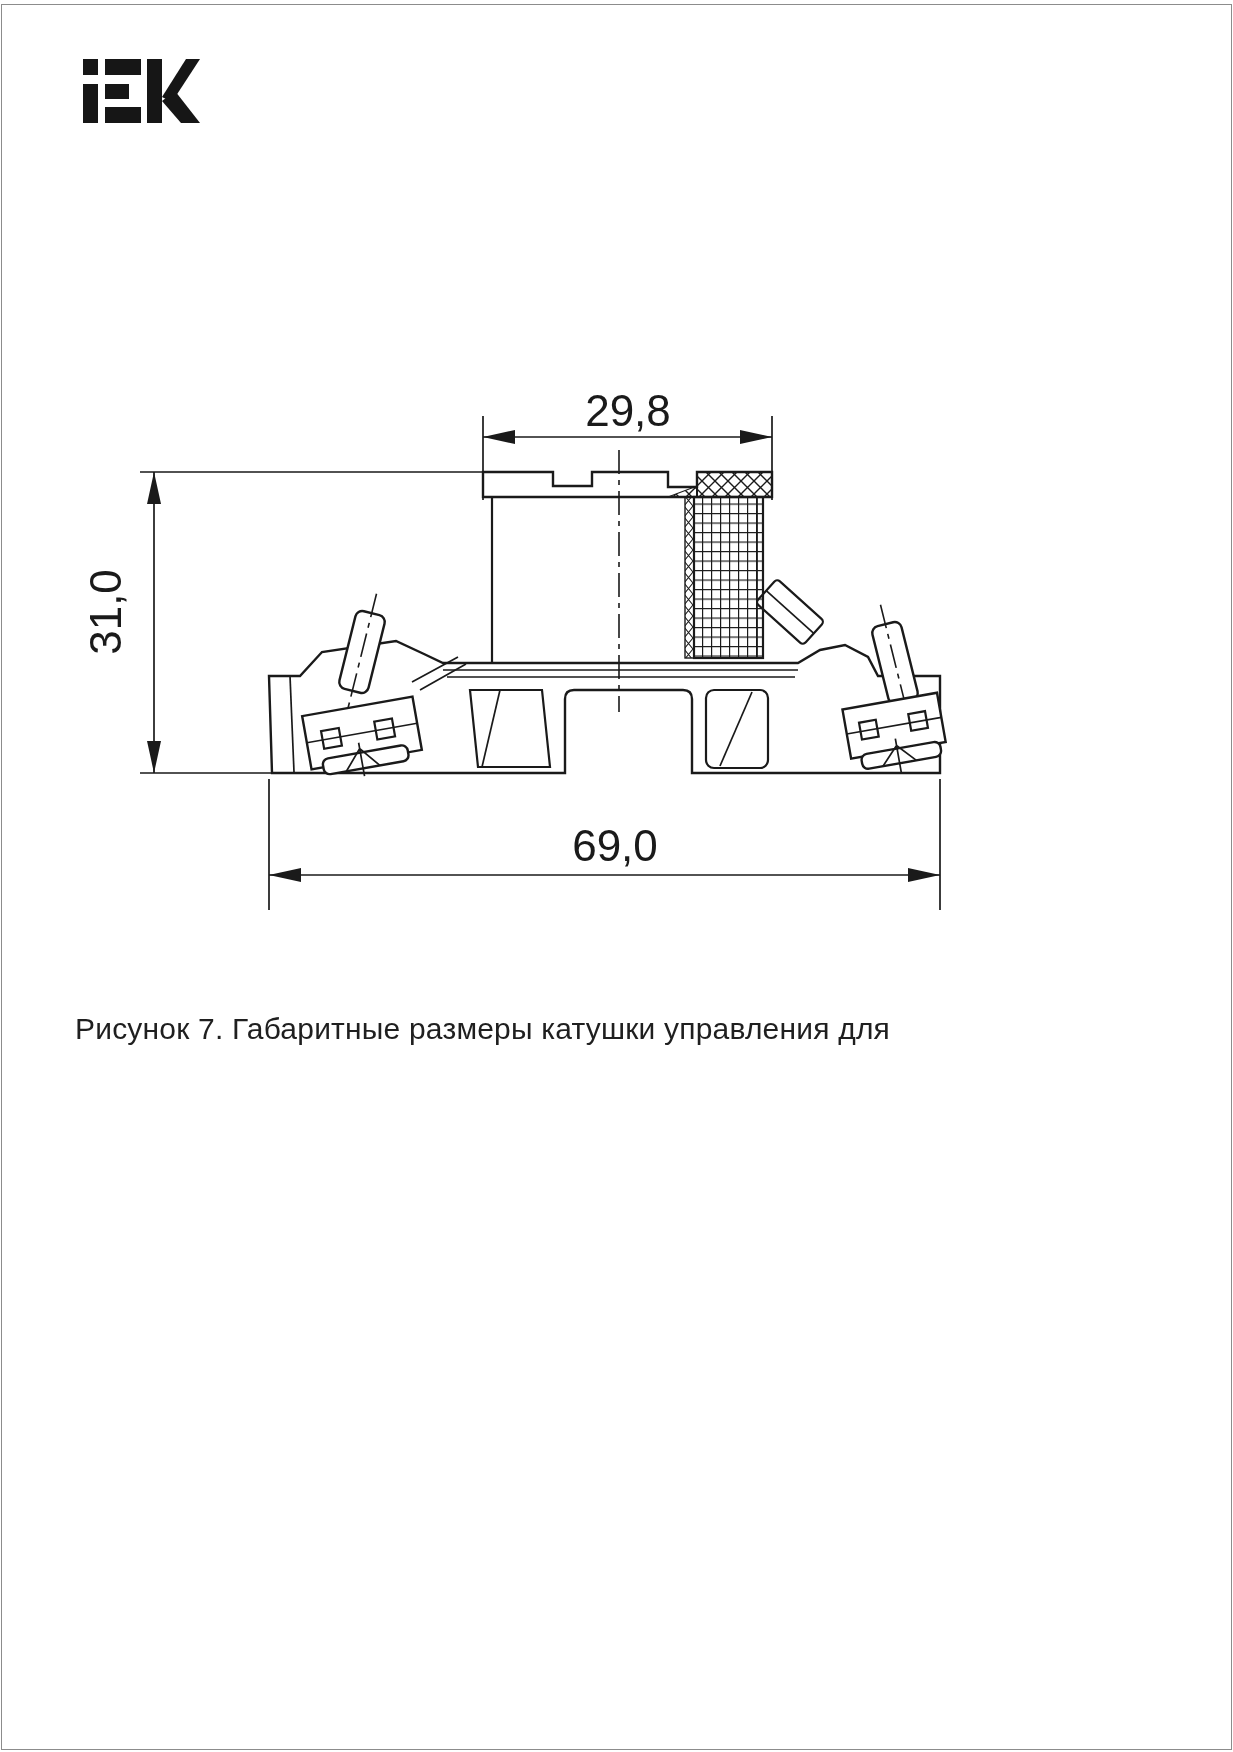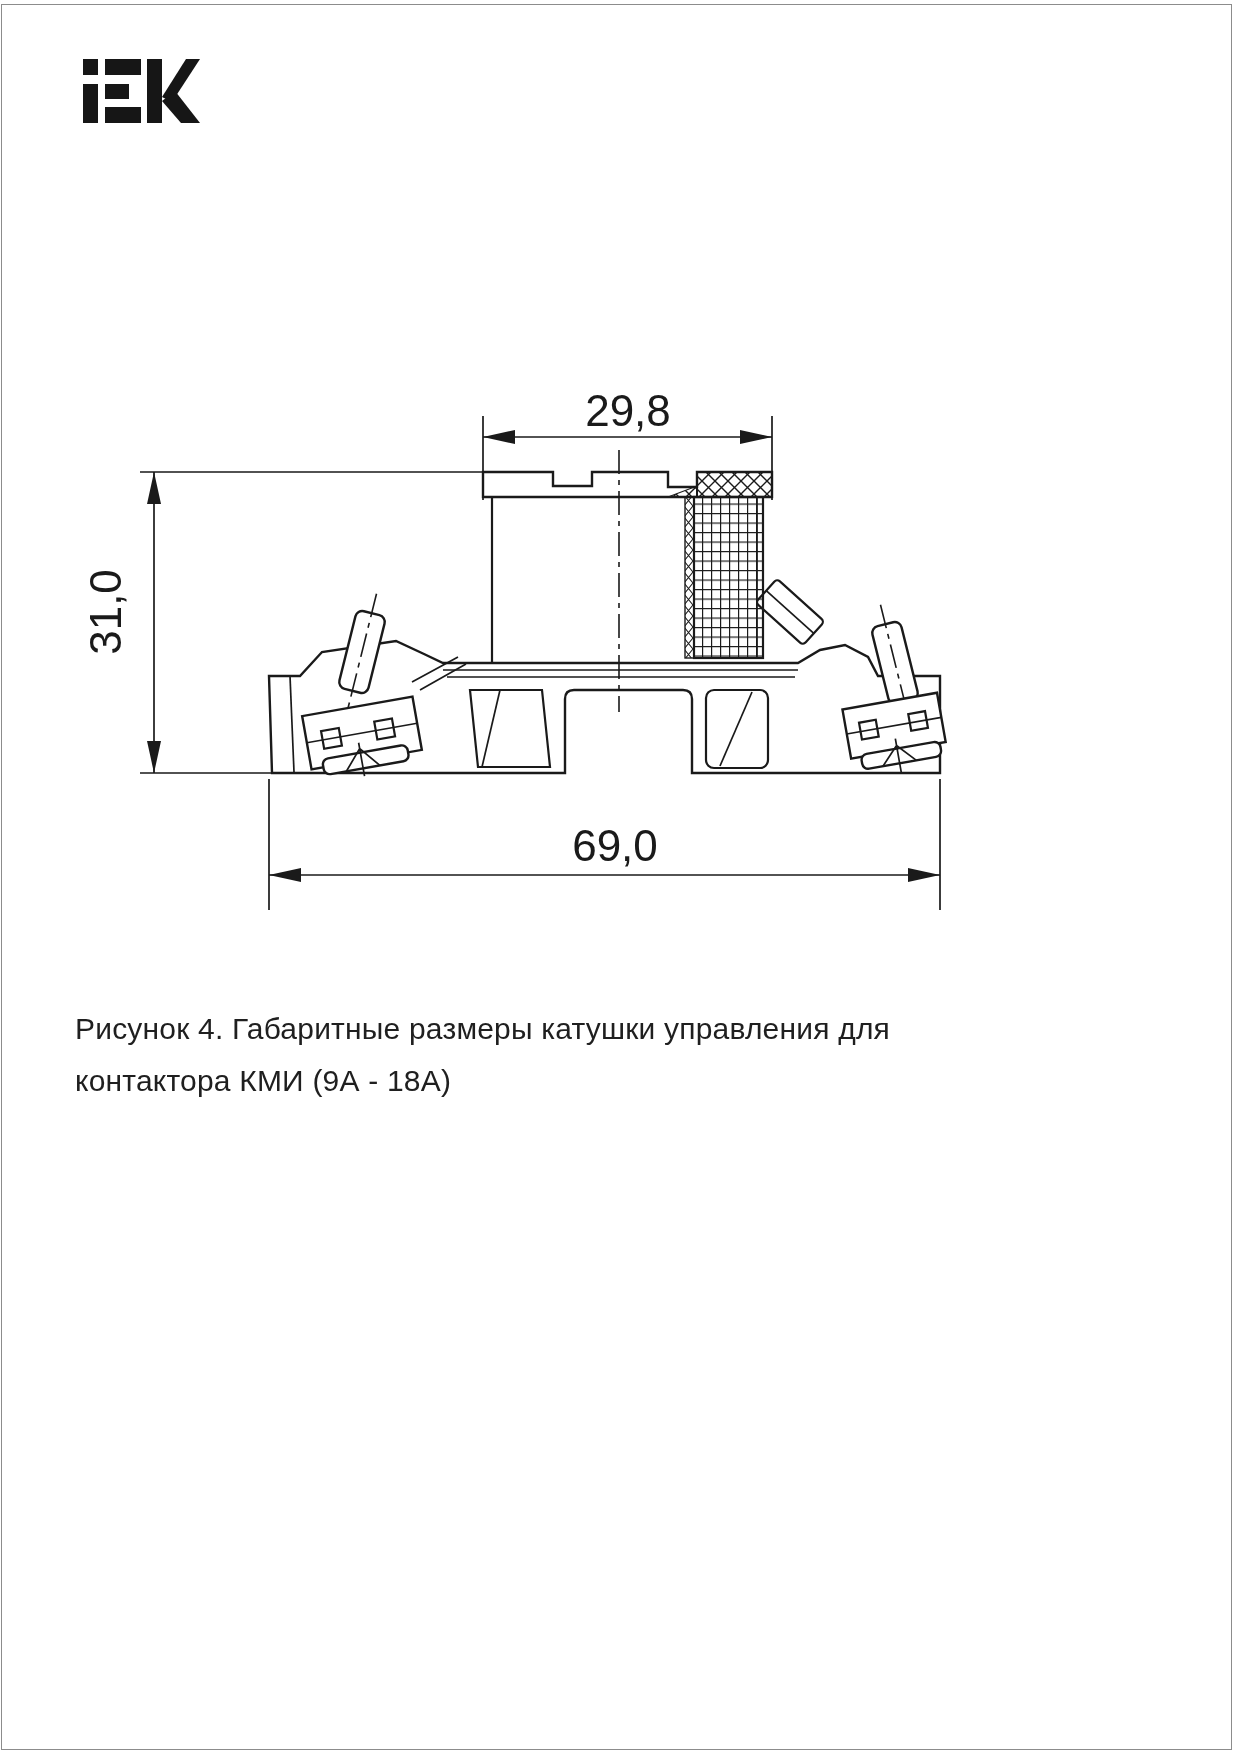--- a/index.html
+++ b/index.html
@@ -129,15 +129,14 @@
       <polygon class="arr" points="940,875 908,868 908,882"></polygon>
       <text class="dim" x="615" y="861" text-anchor="middle">69,0</text>
     </g>
 
   </g>
 </svg>
 
 <span class="sr-only">iEK</span>
 
 <div class="caption">
-  <div>Рисунок 4. Габаритные размеры катушки управления для</div>
-  <div>контактора КМИ (9А - 18А)</div>
+  <div>Рисунок 7. Габаритные размеры катушки управления для</div>
 </div>
 
 </body></html>

